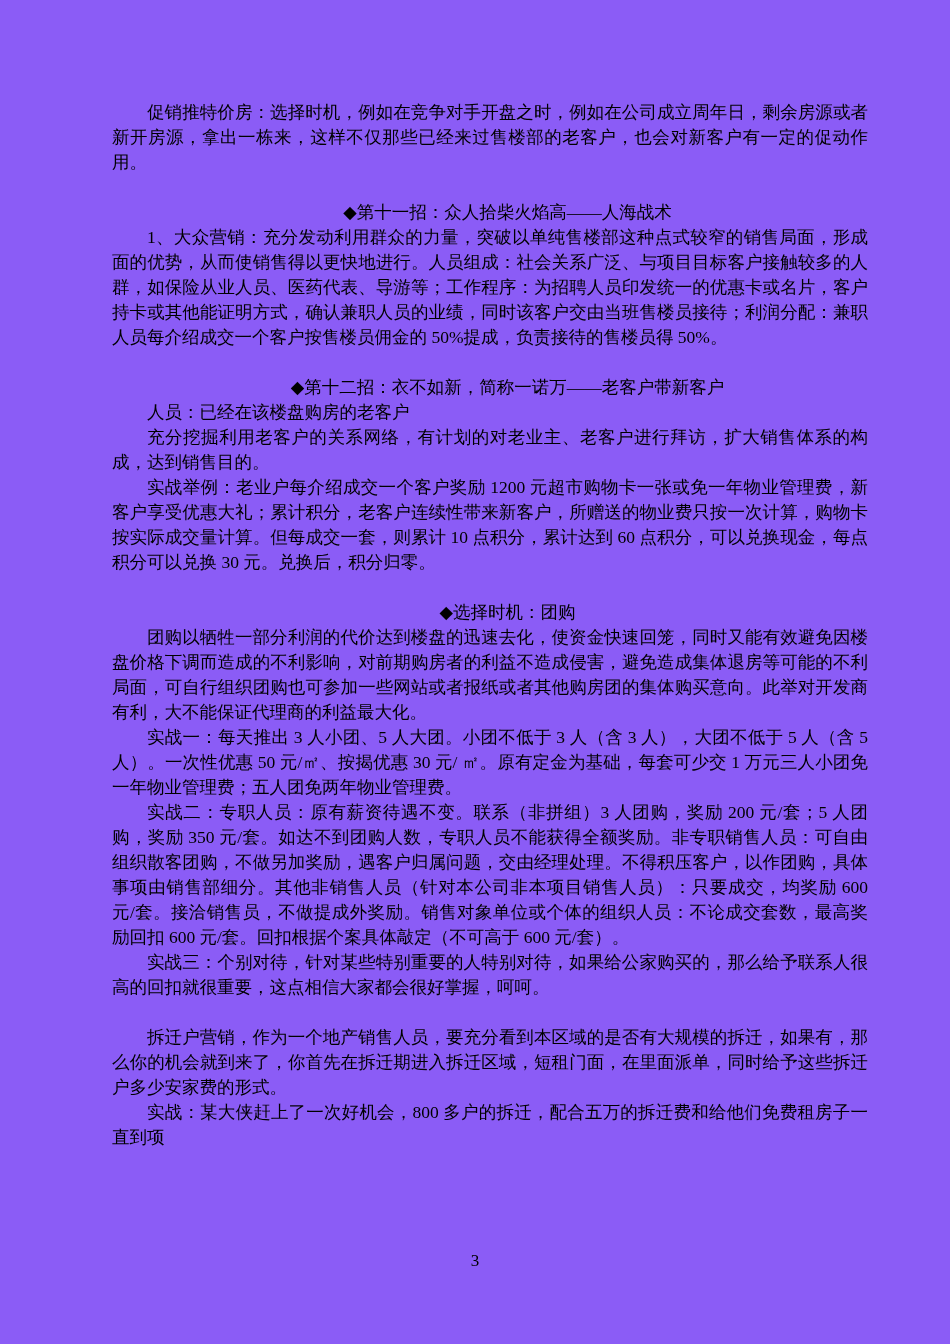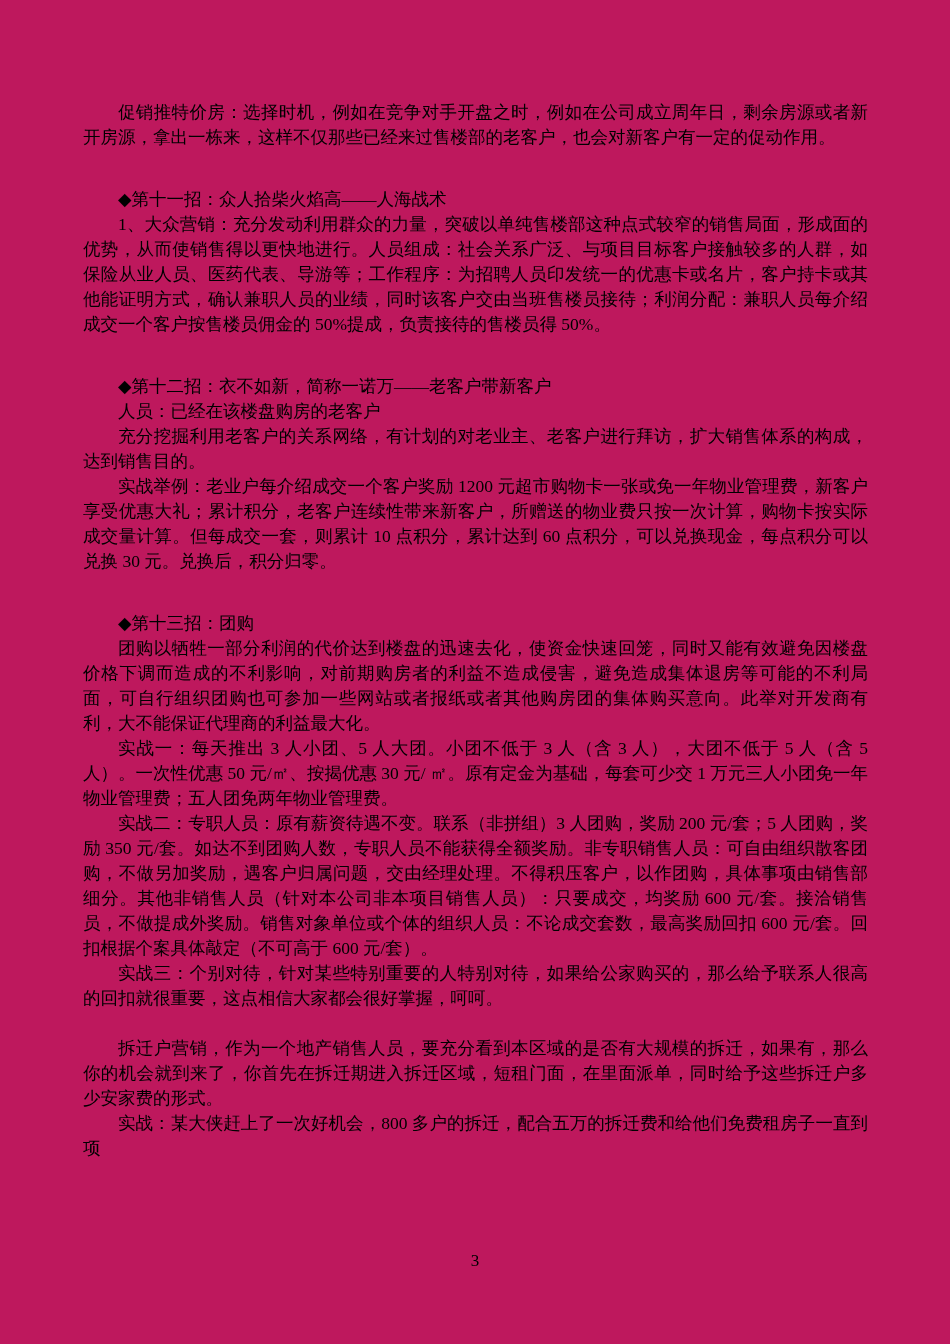--- a/index.html
+++ b/index.html
@@ -14,35 +14,34 @@
     overflow: hidden;
     font-family: "Liberation Serif", "DejaVu Serif", serif;
     color: #000000;
   }
   .page {
     position: absolute;
     top: 0; left: 0;
     width: 950px;
     height: 1344px;
     box-sizing: border-box;
-    padding: 100px 82px 0 83px;
-    background: #be185d;
+    padding: 100px 82px 0 112px;
+    background: #8b5cf6;
   }
   .doc-paragraph, .doc-heading {
     margin: 0;
     font-size: 17.5px;
     line-height: 25px;
     text-align: justify;
     text-indent: 2em;
     word-break: break-all;
     font-weight: normal;
   }
   .doc-heading {
-    text-align: left;
-    margin-top: 12px;
+    text-align: center;
   }
   .blank-line {
     height: 25px;
   }
   .page-footer {
     position: absolute;
     top: 1248px;
     left: 0;
     width: 100%;
     text-align: center;
@@ -70,21 +69,21 @@
 
   <p class="doc-paragraph">人员：已经在该楼盘购房的老客户</p>
 
   <p class="doc-paragraph">充分挖掘利用老客户的关系网络，有计划的对老业主、老客户进行拜访，扩大销售体系的构成，达到销售目的。</p>
 
 
   <p class="doc-paragraph">实战举例：老业户每介绍成交一个客户奖励 1200 元超市购物卡一张或免一年物业管理费，新客户享受优惠大礼；累计积分，老客户连续性带来新客户，所赠送的物业费只按一次计算，购物卡按实际成交量计算。但每成交一套，则累计 10 点积分，累计达到 60 点积分，可以兑换现金，每点积分可以兑换 30 元。兑换后，积分归零。</p>
 
   <div class="blank-line"></div>
 
-  <p class="doc-heading">◆第十三招：团购</p>
+  <p class="doc-heading">◆选择时机：团购</p>
 
   <p class="doc-paragraph">团购以牺牲一部分利润的代价达到楼盘的迅速去化，使资金快速回笼，同时又能有效避免因楼盘价格下调而造成的不利影响，对前期购房者的利益不造成侵害，避免造成集体退房等可能的不利局面，可自行组织团购也可参加一些网站或者报纸或者其他购房团的集体购买意向。此举对开发商有利，大不能保证代理商的利益最大化。</p>
 
   <p class="doc-paragraph">实战一：每天推出 3 人小团、5 人大团。小团不低于 3 人（含 3 人），大团不低于 5 人（含 5 人）。一次性优惠 50 元/㎡、按揭优惠 30 元/ ㎡。原有定金为基础，每套可少交 1 万元三人小团免一年物业管理费；五人团免两年物业管理费。</p>
 
   <p class="doc-paragraph">实战二：专职人员：原有薪资待遇不变。联系（非拼组）3 人团购，奖励 200 元/套；5 人团购，奖励 350 元/套。如达不到团购人数，专职人员不能获得全额奖励。非专职销售人员：可自由组织散客团购，不做另加奖励，遇客户归属问题，交由经理处理。不得积压客户，以作团购，具体事项由销售部细分。其他非销售人员（针对本公司非本项目销售人员）：只要成交，均奖励 600 元/套。接洽销售员，不做提成外奖励。销售对象单位或个体的组织人员：不论成交套数，最高奖励回扣 600 元/套。回扣根据个案具体敲定（不可高于 600 元/套）。</p>
 
   <p class="doc-paragraph">实战三：个别对待，针对某些特别重要的人特别对待，如果给公家购买的，那么给予联系人很高的回扣就很重要，这点相信大家都会很好掌握，呵呵。</p>
 
   <div class="blank-line"></div>

